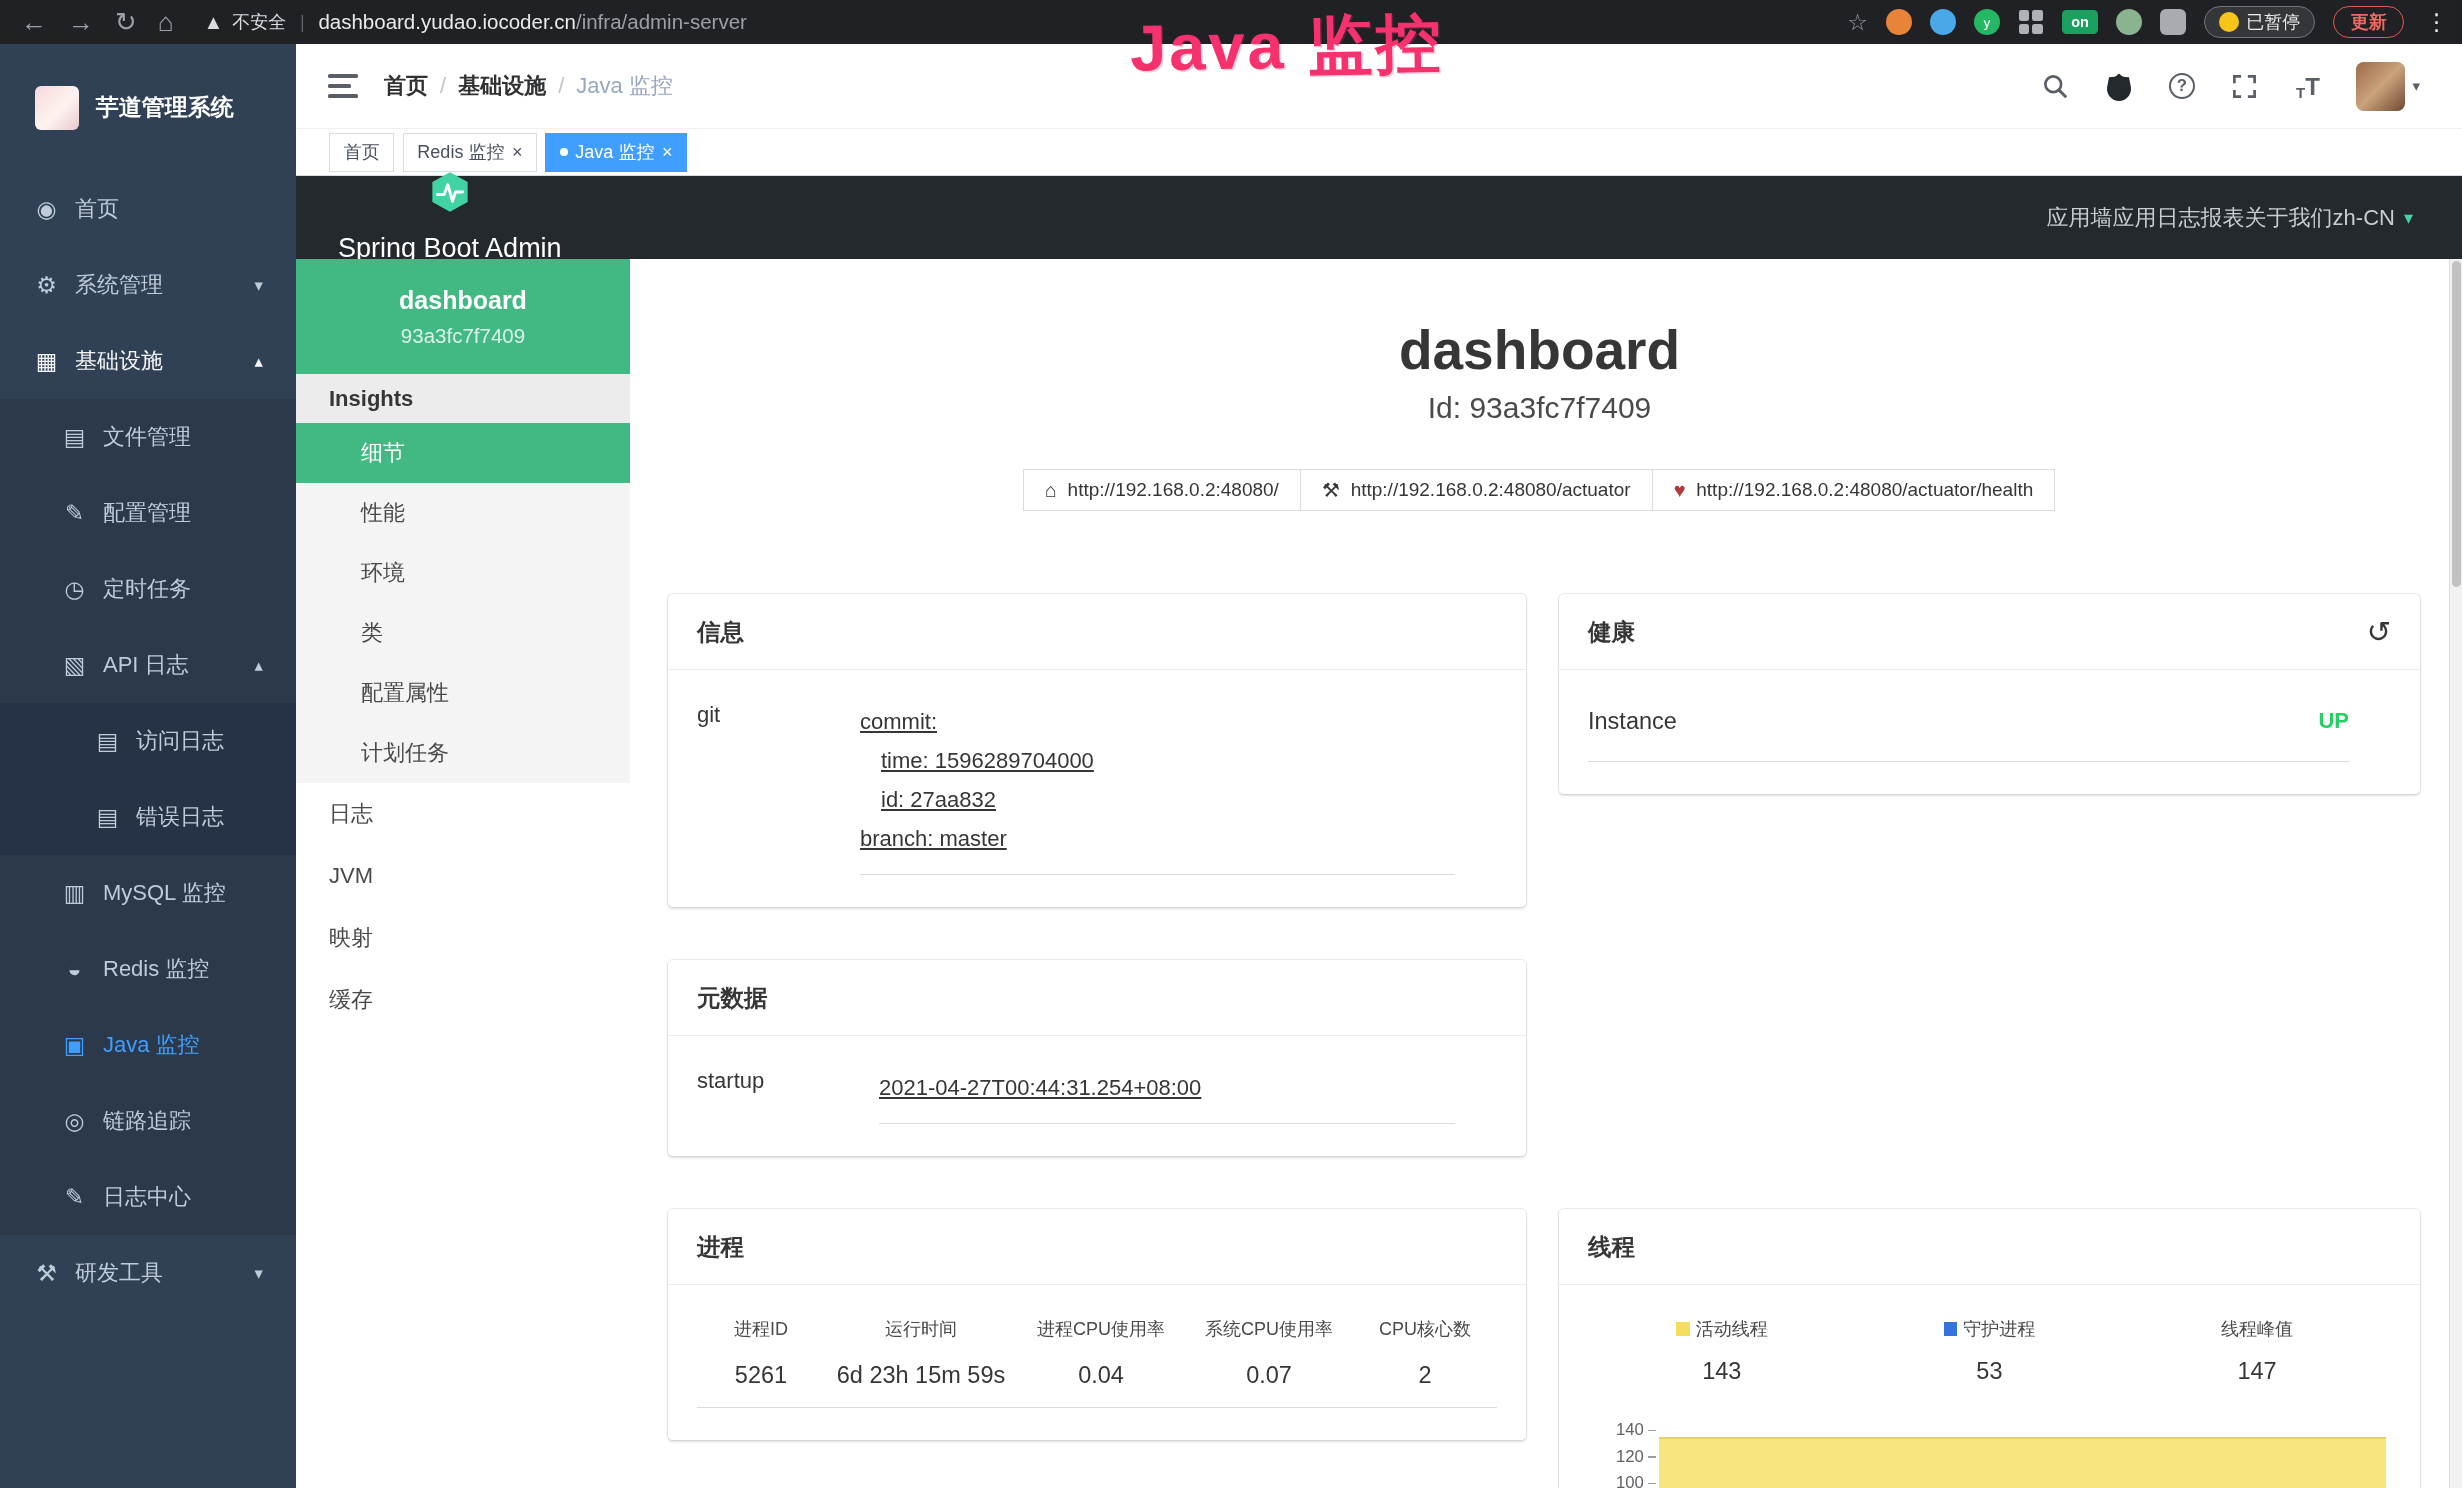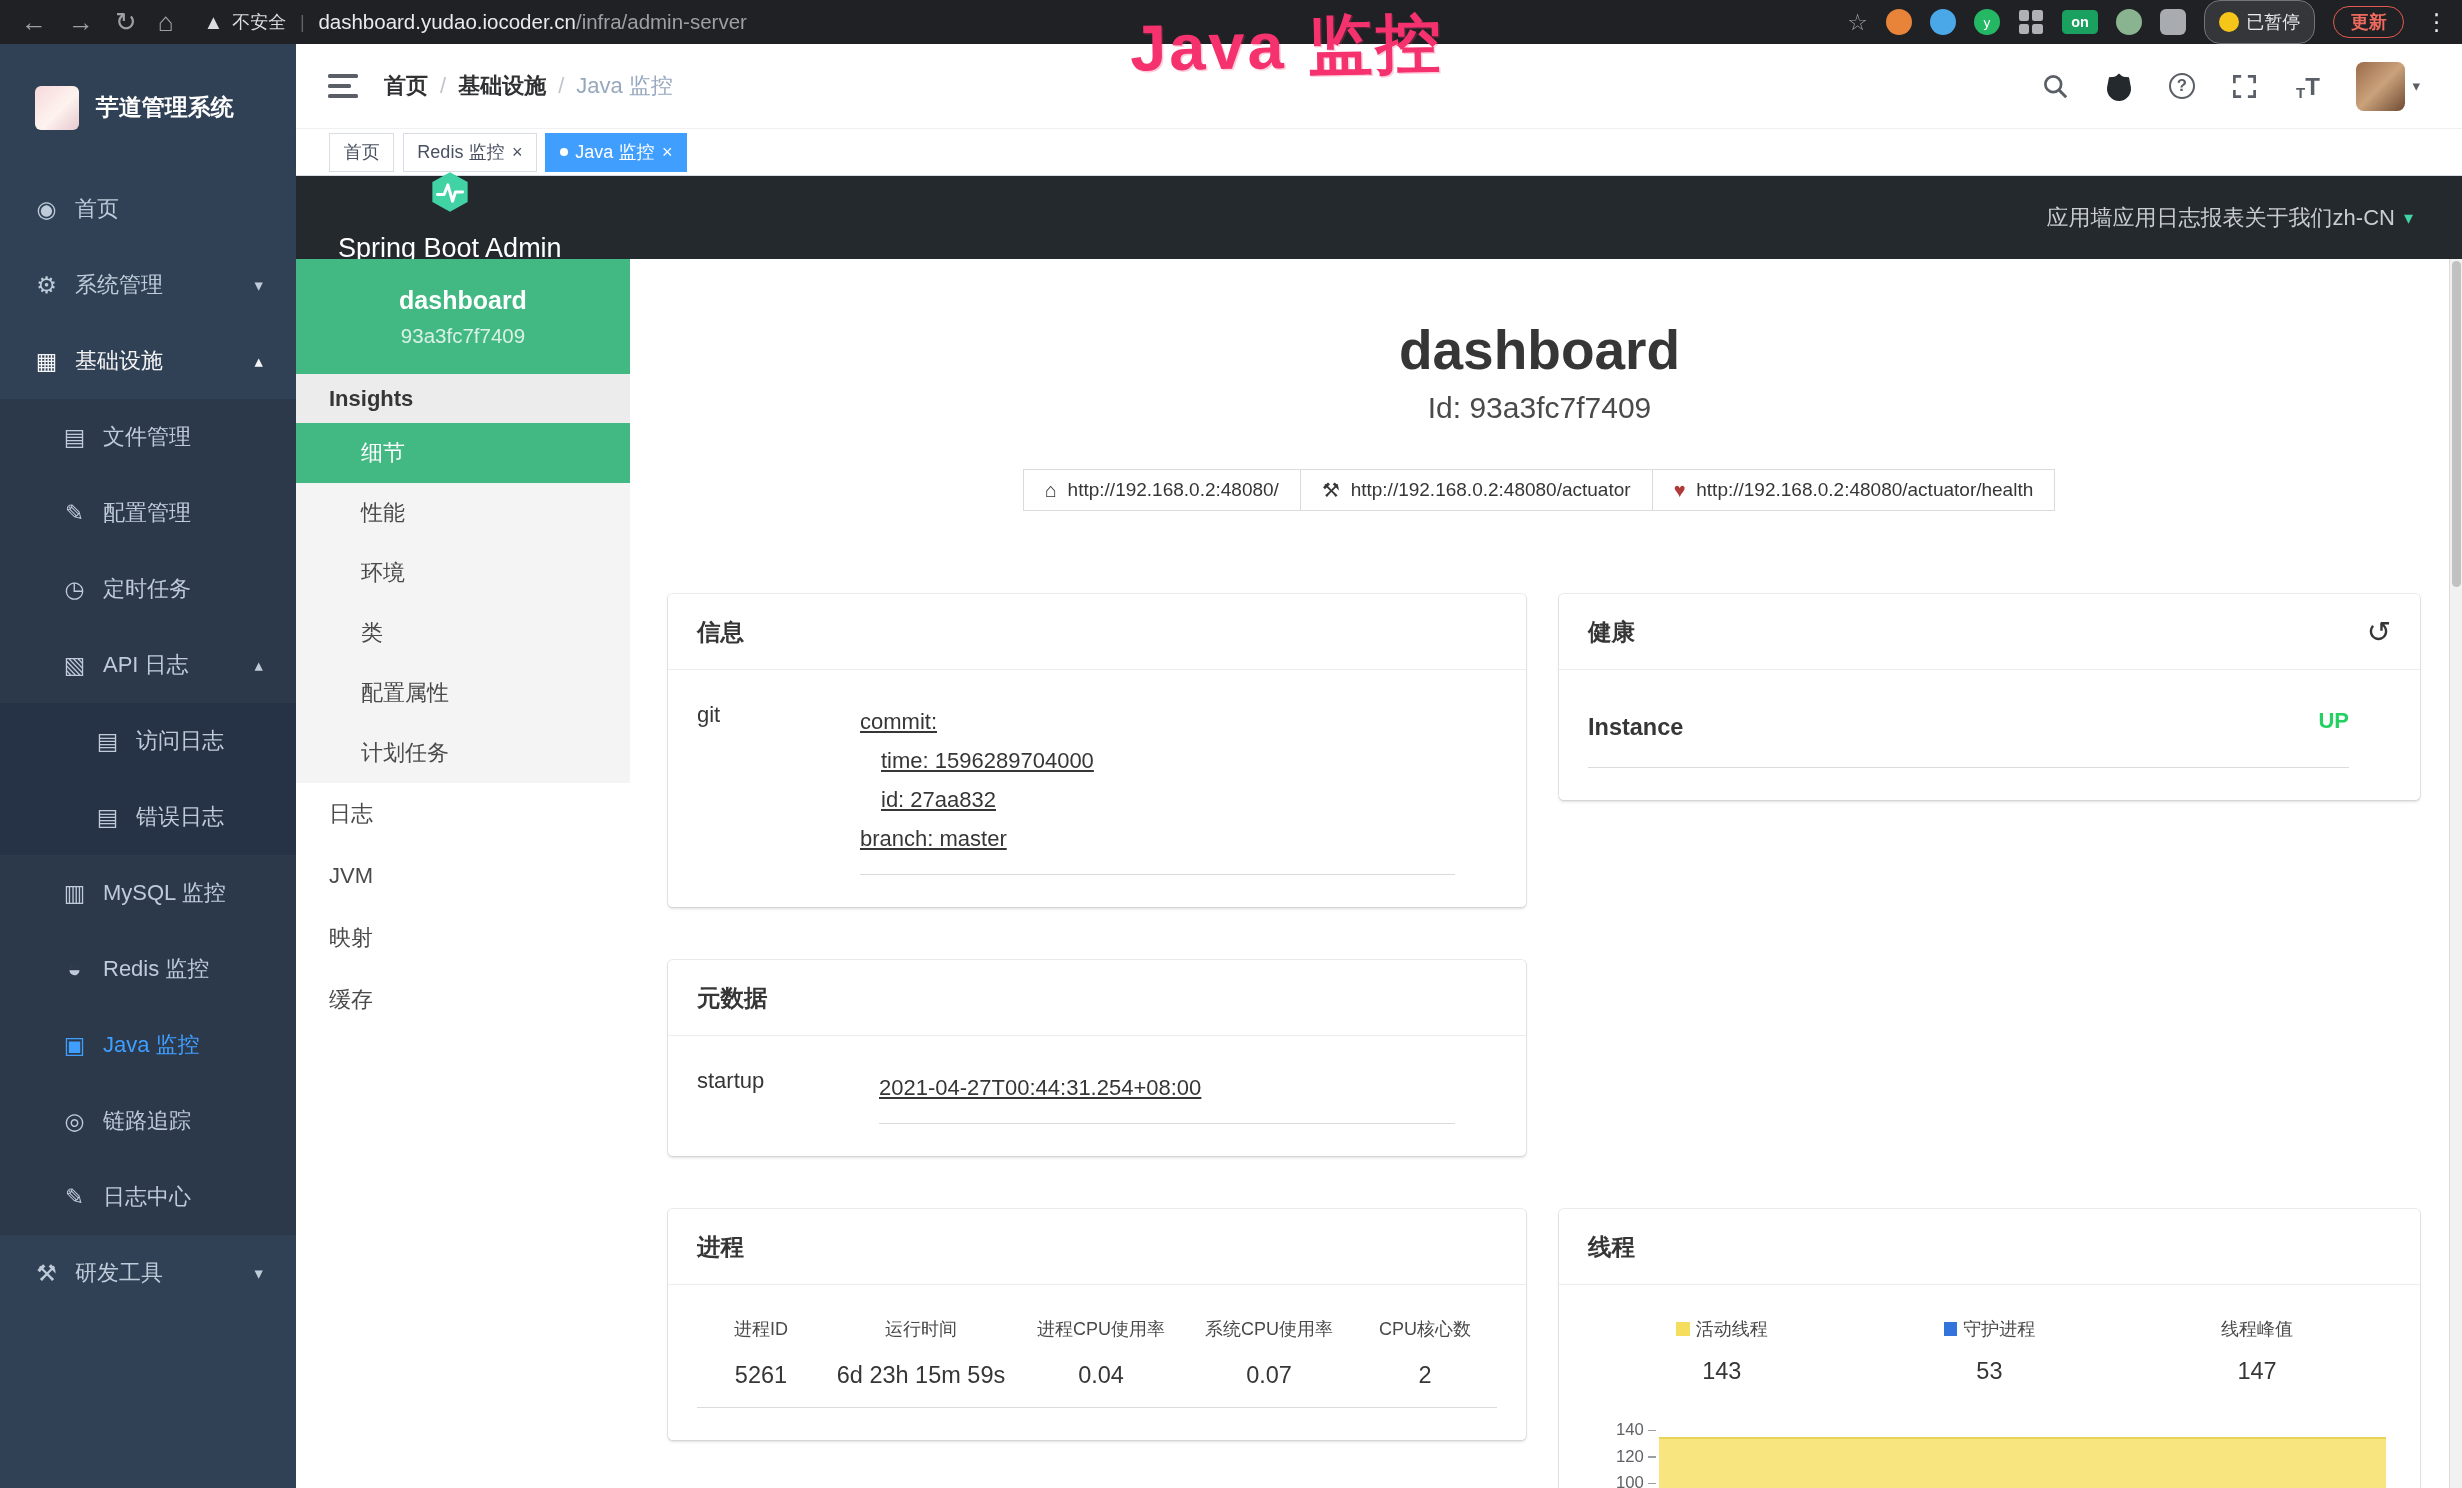--- a/index.html
+++ b/index.html
@@ -15,21 +15,21 @@
   .chrome .pipe { color:#5f6368; margin:0 13.7px; font-size:18px; }
   .chrome .url { font-size:20.5px; color:#e8eaed; white-space:nowrap; }
   .chrome .url .path { color:#9aa0a6; }
   .chrome-right { margin-left:auto; display:flex; align-items:center; gap:18px; margin-right:13.7px; }
   .extdot { width:26px; height:26px; border-radius:50%; display:inline-flex; align-items:center; justify-content:center;
             font-size:13.7px; color:#fff; }
   .ext-grid { width:26px; height:26px; display:grid; grid-template-columns:10.6px 10.6px; grid-template-rows:10.6px 10.6px; gap:3px; align-content:center; justify-content:center; }
   .ext-grid span { background:#aeb1b6; border-radius:2.3px; }
   .onbadge { min-width:36px; height:24px; border-radius:4.6px; background:#1aa160; color:#fff; font-size:14.4px;
              display:inline-flex; align-items:center; justify-content:center; font-weight:700; }
-  .pausepill { display:flex; align-items:center; gap:7.6px; height:44px; border:0.8px solid #70757a; border-radius:16px;
+  .pausepill { display:flex; align-items:center; gap:7.6px; height:32px; border:0.8px solid #70757a; border-radius:16px;
                background:#35363a; padding:0 13.7px; font-size:18px; color:#e8eaed; }
   .emoji { width:20px; height:20px; border-radius:50%; background:#f5c51a; display:inline-block; }
   .updatebtn { height:32px; border:1.5px solid #e05a4f; border-radius:16px; color:#ee6a5e; background:transparent;
                padding:0 16.7px; font-size:18px; font-weight:700; display:flex; align-items:center; cursor:pointer; }
   .kebab { font-size:23px; color:#e8eaed; margin-left:3px; cursor:pointer; }
   .star { font-size:23px; color:#9aa0a6; cursor:pointer; }
 
   
   .annotation { position:absolute; left:1130px; top:1.5px; z-index:50; font-size:65px; font-weight:700;
                 color:#f5326e; letter-spacing:3px; transform:rotate(-1deg); pointer-events:none;
@@ -132,21 +132,21 @@
   .hist-ico { font-size:29px; font-weight:400; color:#363636; cursor:pointer; }
 
   .kv { display:flex; }
   .kv-key { width:163px; flex:none; }
   .kv-key.wide { width:182px; }
   .kv-val { flex:1; margin-right:42px; border-bottom:0.8px solid #dbdbdb; padding-bottom:16px; line-height:39px;text-decoration:underline; }
   .kv-val .ind { padding-left:21px; }
 
   .h-row { display:flex; justify-content:space-between; margin-right:42px; border-bottom:0.8px solid #dbdbdb;
            padding:6px 0 26px 0; }
-  .h-row .h-label { font-weight:700; font-size:23.5px;margin-top:6px; }
+  .h-row .h-label { font-weight:400; font-size:23.5px; }
   .h-row .h-status { font-weight:700; font-size:22px; color:#23d160; }
 
   .proc-wrap { border-bottom:0.8px solid #dbdbdb; padding-bottom:18px; }
   .proc { display:flex; }
   .pcol { text-align:center; }
   .pcol .pl { font-size:18px; color:#4a4a4a; }
   .pcol .pv { font-size:23.5px; color:#363636; margin-top:21px; }
   .pc1{width:16%;} .pc2{width:24%;} .pc3{width:21%;} .pc4{width:21%;} .pc5{width:18%;}
 
   .tl { display:flex; }

